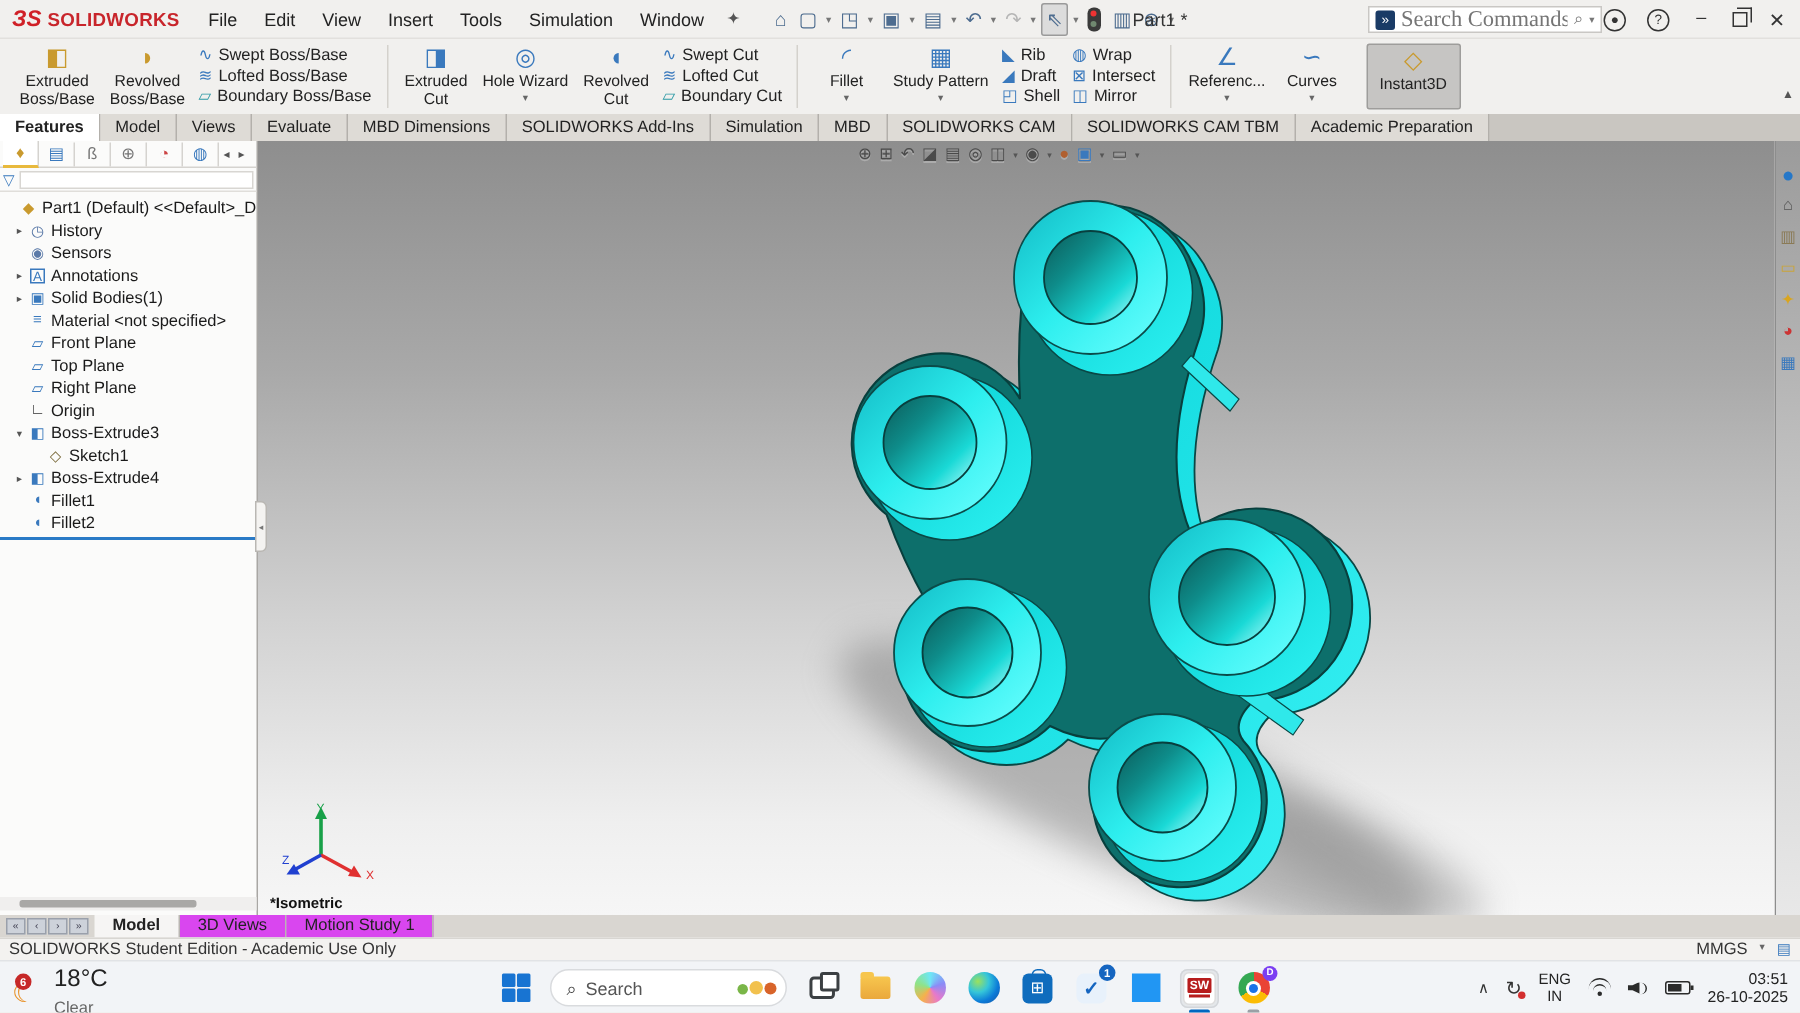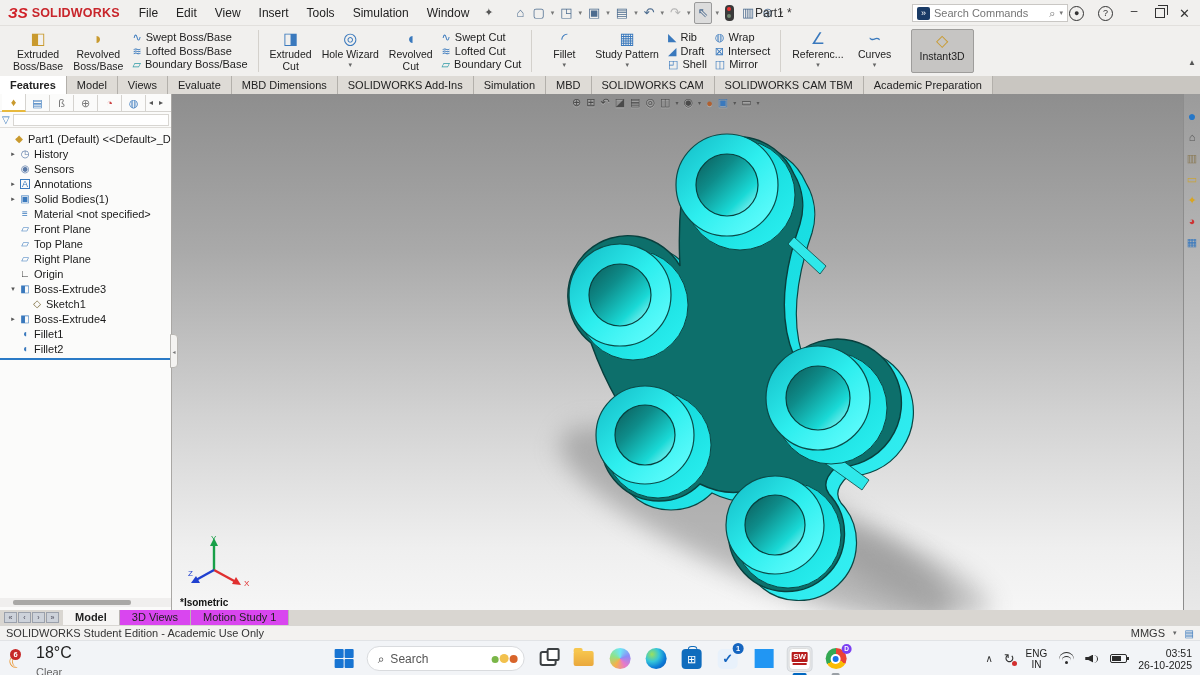--- a/index.html
+++ b/index.html
@@ -16,21 +16,21 @@
   .qat .qbtn{font-size:13px;color:#4d6c8f;padding:1px 3px;line-height:18px}
   .qat .caret{font-size:7px;color:#777;margin:0 1px}
   .qat .boxed{border:1px solid #9a9a9a;background:#dcdcdc;border-radius:2px}
   .qat .gray{color:#b5b5b5}
   .traffic{width:9px;height:16px;background:#3a3a3a;border-radius:4px;position:relative;margin:0 3px}
   .traffic::before{content:"";position:absolute;left:2.5px;top:2.5px;width:4px;height:4px;border-radius:50%;background:#e33}
   .traffic::after{content:"";position:absolute;left:2.5px;bottom:2.5px;width:4px;height:4px;border-radius:50%;background:#8a8;opacity:.7}
   #doc-title{position:absolute;left:755px;top:0;line-height:26px;font-size:12px;color:#333}
   #search-box{position:absolute;left:912px;top:4px;width:156px;height:18px;background:#fff;border:1px solid #c9c7c4;display:flex;align-items:center;padding:0 4px;gap:4px}
   .sw-cmd{width:13px;height:13px;background:#1a3b66;color:#fff;font-size:9px;line-height:13px;text-align:center;border-radius:2px}
-  #search-box input{border:none;outline:none;flex:1;font-size:11px;color:#888;font-family:Liberation Sans, sans-serif;background:transparent;width:80px}
+  #search-box input{border:none;outline:none;flex:1;font-size:15px;color:#888;font-family:Liberation Serif, serif;background:transparent;width:80px}
   #search-box .mag{color:#777;font-size:11px}
   #search-box .caret{font-size:7px;color:#777}
   .tb-right{position:absolute;right:0;top:0;height:26px;display:flex;align-items:center;gap:14px;padding-right:10px}
   .circle-ic{width:15px;height:15px;border:1.4px solid #333;border-radius:50%;font-size:9px;line-height:13px;text-align:center;color:#333}
   .win-min{width:14px;height:14px;font-size:12px;line-height:10px;text-align:center;color:#333}
   .win-restore{width:10px;height:10px;border:1.2px solid #333;position:relative}
   .win-restore::before{content:"";position:absolute;left:2px;top:-4px;width:9px;height:9px;border:1.2px solid #333;border-left:none;border-bottom:none}
   .win-close{font-size:13px;color:#333}
 
   
@@ -91,21 +91,21 @@
 
   
   #bottom-bar{position:absolute;left:0;top:610px;width:1200px;height:15px;background:#d9d6d1;display:flex;align-items:center}
   .nav-btns{display:flex;gap:1px;padding:0 4px}
   .nav-btn{width:13px;height:11px;background:#cdd2da;border:1px solid #9aa0ab;font-size:7px;line-height:9px;text-align:center;color:#445}
   .btab{font-size:11px;padding:0 12px;line-height:15px;color:#222;border-right:1px solid #b9b6b1;background:#d946ef}
   .btab.active{background:#f6f5f4;font-weight:bold}
 
   
   #status-bar{position:absolute;left:0;top:625px;width:1200px;height:15px;background:#f3f2f0;border-top:1px solid #d8d6d2;font-size:11px;color:#333;display:flex;align-items:center;padding:0 6px}
-  #status-right{position:absolute;right:6px;display:flex;align-items:center;gap:8px}
+  #status-right{position:absolute;right:6px;display:flex;align-items:flex-start;gap:8px}
   #status-right .caret{font-size:7px;color:#666}
   #status-right .sic{font-size:10px;color:#3a79bd}
 
   
   #taskbar{position:absolute;left:0;top:640px;width:1200px;height:35px;background:#f2f4f7;border-top:1px solid #e1e3e6}
   #weather{position:absolute;left:8px;top:3px;display:flex;align-items:center;gap:6px}
   .moon{position:relative;width:22px;height:22px;font-size:18px;color:#e8922a;line-height:22px}
   .moon .badge{position:absolute;left:2px;top:-2px;width:11px;height:11px;background:#c62828;color:#fff;border-radius:50%;font-size:7.5px;line-height:11px;text-align:center;font-weight:bold}
   .wtext .t1{font-size:16px;color:#222;line-height:13px}
   .wtext .t2{font-size:11px;color:#666;line-height:12px}

